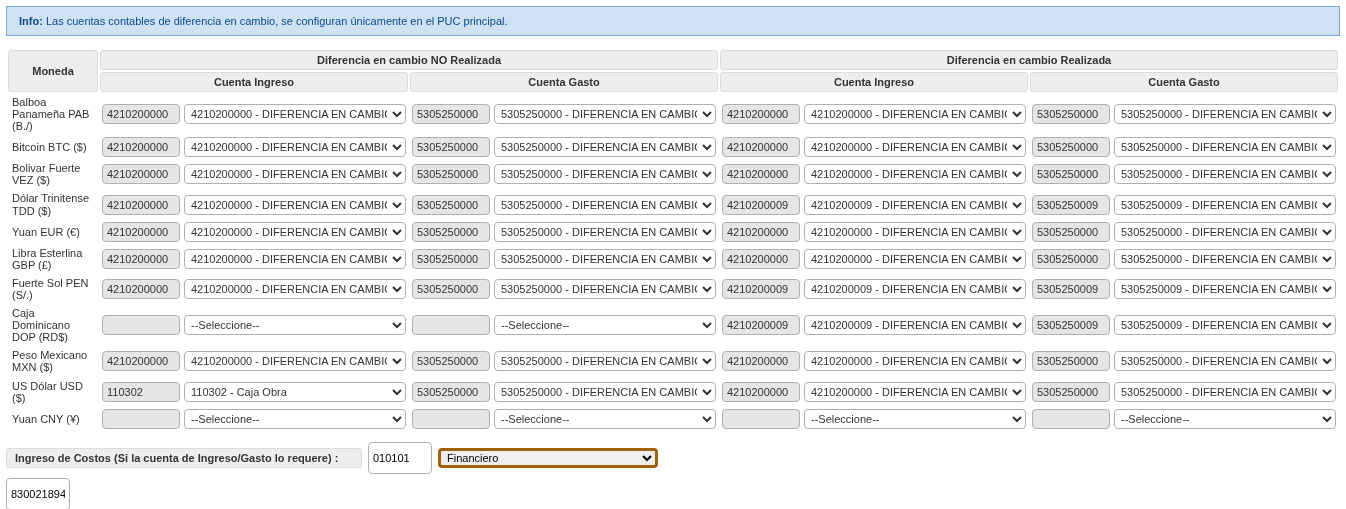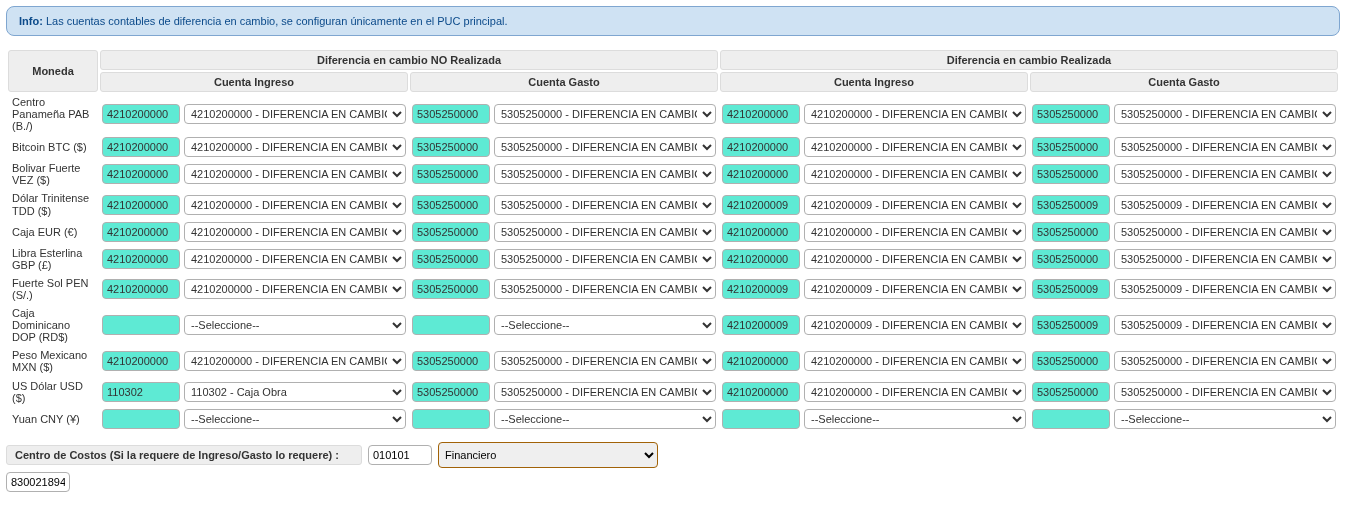--- a/index.html
+++ b/index.html
@@ -7,21 +7,21 @@
     margin: 0;
     padding: 6px;
     font-family: "Segoe UI", Tahoma, Arial, sans-serif;
     font-size: 11px;
     color: #333;
     background: #fff;
   }
   .info-box {
     background: #cfe2f3;
     border: 1px solid #7fa6d0;
-    border-radius: 8px;
+    border-radius: 0;
     padding: 8px 12px;
     margin-bottom: 12px;
     color: #0b4a8a;
   }
   .info-box b { color: #0b4a8a; font-weight: bold; }
   table.main {
     width: 100%;
     border-collapse: separate;
     border-spacing: 2px 2px;
     table-layout: fixed;
@@ -52,21 +52,21 @@
     align-items: center;
   }
   input.code {
     width: 78px;
     height: 20px;
     border: 1px solid #b0b0b0;
     border-radius: 4px;
     padding: 0 4px;
     font-size: 11px;
     color: #333;
-    background: #5eead4;
+    background: #e5e5e5;
   }
   select.sel {
     flex: 1;
     height: 20px;
     border: 1px solid #b0b0b0;
     border-radius: 4px;
     padding: 0 2px;
     font-size: 11px;
     color: #333;
     background: #fff;
@@ -85,30 +85,30 @@
     background: #eeeeee;
     border: 1px solid #dcdcdc;
     border-radius: 3px;
     padding: 3px 8px;
     font-weight: bold;
     width: 356px;
     font-size: 11px;
   }
   .footer-code {
     width: 64px;
-    height: 20px;
+    height: 32px;
     border: 1px solid #b0b0b0;
     border-radius: 4px;
     padding: 0 4px;
     font-size: 11px;
   }
   .footer-sel {
     width: 220px;
-    height: 26px;
-    border: 1px solid #a16207;
+    height: 20px;
+    border: 3px solid #a16207;
     border-radius: 4px;
     font-size: 11px;
     padding: 0 2px;
   }
 </style>
 </head>
 <body>
 
 <div class="info-box">
   <b>Info:</b>
@@ -131,21 +131,21 @@
     </tr>
     <tr>
       <th>Cuenta Ingreso</th>
       <th>Cuenta Gasto</th>
       <th>Cuenta Ingreso</th>
       <th>Cuenta Gasto</th>
     </tr>
   </thead>
   <tbody id="rows-body">
       <tr>
-        <td class="moneda-cell">Centro Panameña PAB (B./)</td>
+        <td class="moneda-cell">Balboa Panameña PAB (B./)</td>
         <td>
           <div class="pair">
             <input class="code" value="4210200000" style="">
             <select class="sel"><option>4210200000 - DIFERENCIA EN CAMBIO</option></select>
           </div>
         </td>
         <td>
           <div class="pair">
             <input class="code" value="5305250000" style="">
             <select class="sel"><option>5305250000 - DIFERENCIA EN CAMBIO</option></select>
@@ -239,21 +239,21 @@
           </div>
         </td>
         <td>
           <div class="pair">
             <input class="code" value="5305250009" style="">
             <select class="sel"><option>5305250009 - DIFERENCIA EN CAMBIO</option></select>
           </div>
         </td>
       </tr>
       <tr>
-        <td class="moneda-cell">Caja EUR (€)</td>
+        <td class="moneda-cell">Yuan EUR (€)</td>
         <td>
           <div class="pair">
             <input class="code" value="4210200000" style="">
             <select class="sel"><option>4210200000 - DIFERENCIA EN CAMBIO</option></select>
           </div>
         </td>
         <td>
           <div class="pair">
             <input class="code" value="5305250000" style="">
             <select class="sel"><option>5305250000 - DIFERENCIA EN CAMBIO</option></select>
@@ -432,21 +432,21 @@
             <input class="code" value="" style="">
             <select class="sel"><option>--Seleccione--</option></select>
           </div>
         </td>
       </tr>
     </tbody>
 </table>
 
 <div class="footer">
   <div class="footer-row">
-    <div class="footer-label">Centro de Costos (Si la requere de Ingreso/Gasto lo requere) :</div>
+    <div class="footer-label">Ingreso de Costos (Si la cuenta de Ingreso/Gasto lo requere) :</div>
     <input class="footer-code" value="010101" style="">
     <select class="footer-sel">
       <option>Financiero</option>
     </select>
   </div>
   <div class="footer-row">
     <input class="footer-code" value="830021894" style="">
   </div>
 </div>
 

